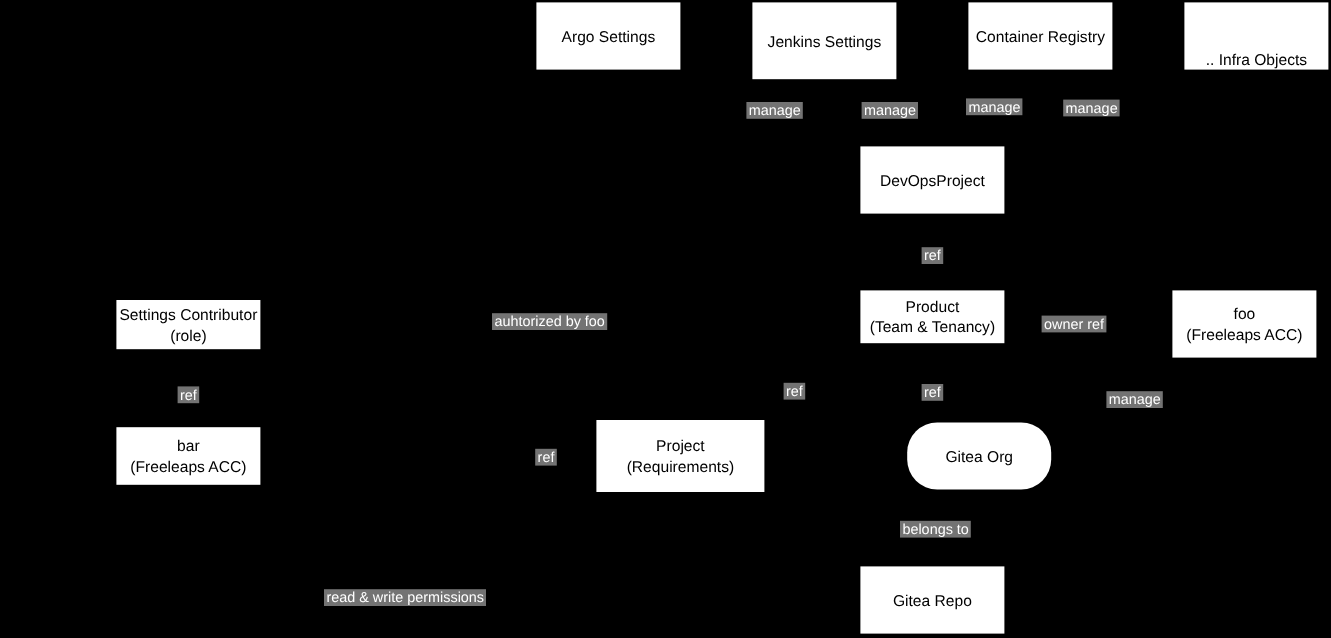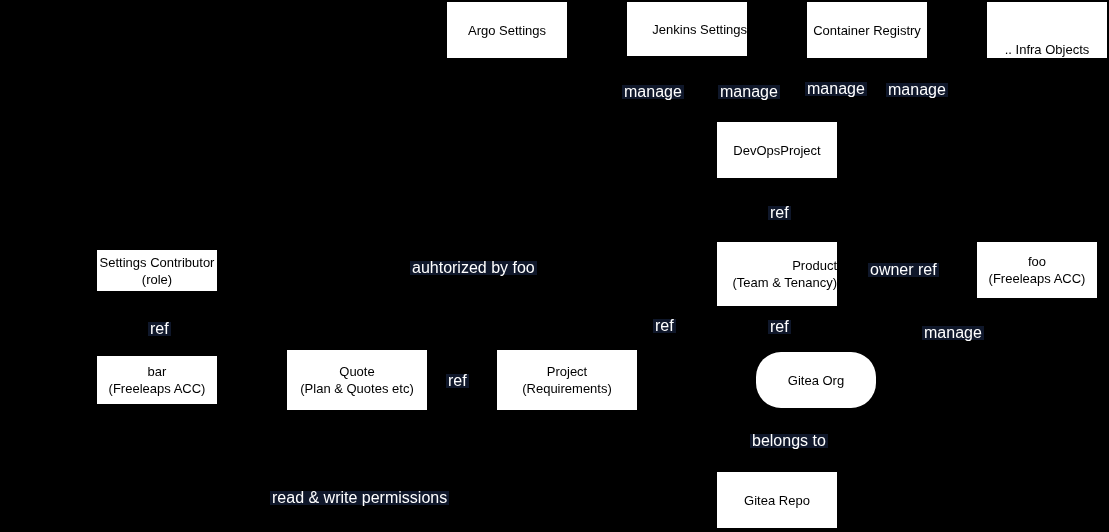--- a/index.html
+++ b/index.html
@@ -24,77 +24,73 @@
     align-items: center;
     justify-content: center;
     text-align: center;
     font-size: 13px;
     line-height: 17px;
     box-sizing: border-box;
   }
   .node span { display: block; }
   .elabel {
     position: absolute;
-    background: #0f172a;
+    background: #737373;
     color: #ffffff;
-    font-size: 16px;
+    font-size: 12px;
     line-height: 14px;
     padding: 0 2px;
     white-space: nowrap;
   }
 </style>
 </head>
 <body>
 
 <div id="canvas">
 
   <div class="node" style="left:447px; top:2px; width:120px; height:56px;">
     <span>Argo Settings</span>
   </div>
 
-  <div class="node" style="left:627px; top:2px; width:120px; height:54px;align-items:flex-end;">
+  <div class="node" style="left:627px; top:2px; width:120px; height:64px;">
     <span>Jenkins Settings</span>
   </div>
 
   <div class="node" style="left:807px; top:2px; width:120px; height:56px;">
     <span>Container Registry</span>
   </div>
 
   <div class="node" style="left:987px; top:2px; width:120px; height:56px;justify-content:flex-end;">
     <span>.. Infra Objects</span>
   </div>
 
   <div class="node" style="left:717px; top:122px; width:120px; height:56px;">
     <span>DevOpsProject</span>
   </div>
 
-  <div class="node" style="left:717px; top:242px; width:120px; height:64px;align-items:flex-end;">
+  <div class="node" style="left:717px; top:242px; width:120px; height:44px;">
     <span>Product</span>
     <span>(Team &amp; Tenancy)</span>
   </div>
 
   <div class="node" style="left:977px; top:242px; width:120px; height:56px;">
     <span>foo</span>
     <span>(Freeleaps ACC)</span>
   </div>
 
   <div class="node" style="left:97px; top:250px; width:120px; height:41px;">
     <span>Settings Contributor</span>
     <span>(role)</span>
   </div>
 
   <div class="node" style="left:97px; top:356px; width:120px; height:48px;">
     <span>bar</span>
     <span>(Freeleaps ACC)</span>
   </div>
 
-  <div class="node" style="left:287px; top:350px; width:140px; height:60px;">
-    <span>Quote</span>
-    <span>(Plan &amp; Quotes etc)</span>
-  </div>
 
   <div class="node" style="left:497px; top:350px; width:140px; height:60px;">
     <span>Project</span>
     <span>(Requirements)</span>
   </div>
 
   <div class="node" style="left:756px; top:352px; width:120px; height:56px;border-radius:25px;">
     <span>Gitea Org</span>
   </div>
 

